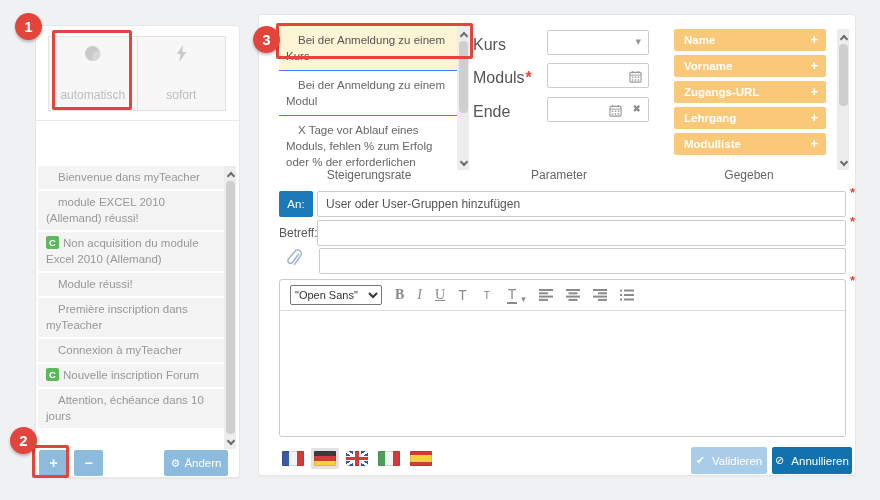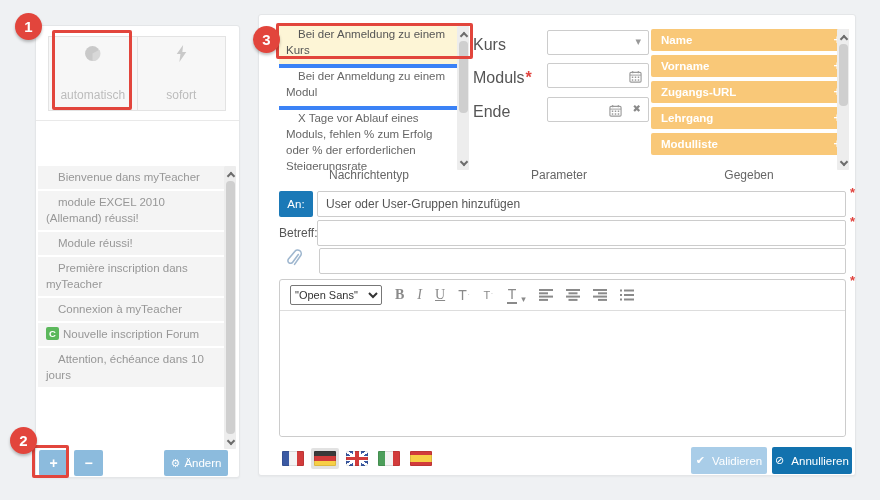--- a/index.html
+++ b/index.html
@@ -46,39 +46,39 @@
   .actions{position:absolute;left:1px;top:424px;width:203px;height:28px}
   .act{background:#8cbbdd;color:#fff;border:none;border-radius:2px;font-size:14px;cursor:pointer}
   .act.sm{position:absolute;width:29px;height:26px;top:0;font-weight:bold}
   #btn-add{left:2px}#btn-remove{left:37px}
   #btn-change{position:absolute;left:127px;top:0;height:26px;width:64px;font-size:11.5px;display:flex;
     align-items:center;justify-content:center;gap:4px}
   .gear{font-size:11px}
 
   
   .tlist{position:absolute;left:20px;top:11px;width:178px;height:144px;overflow:hidden}
-  .titem{background:#fff;border-bottom:4px solid #3b82f6;padding:0 5px 6px 7px;font-size:11.5px;line-height:16px;color:#666;cursor:pointer}
+  .titem{background:#fff;border-bottom:1px solid #3b82f6;padding:6px 5px 6px 7px;font-size:11.5px;line-height:16px;color:#666;cursor:pointer}
   .titem:not(.has-badge){text-indent:12px}
   .titem.selected{background:#fdf5d6;color:#555}
   #tscroll{left:198px;top:11px;height:144px}
   #tscroll .thumb{top:15px;height:72px}
 
   
   .plabel{position:absolute;font-size:16px;color:#555}
   .req{color:#e0433e;margin-left:1px;font-weight:bold}
   .pfield{position:absolute;left:288px;width:102px;height:25px;border:1px solid #ccc;border-radius:2px;background:#fff;cursor:pointer}
   #f-kurs{top:15px}#f-anfang{top:48px}#f-ende{top:82px}
   #lab-kurs{left:214px;top:21px}#lab-anfang{left:214px;top:54px}#lab-ende{left:214px;top:88px}
   .caret{position:absolute;right:7px;top:4px;color:#999;font-size:11px}
   .cal{position:absolute;top:5px}
   .cal.r1{right:6px}.cal.r2{right:26px}
   .clear-x{position:absolute;right:7px;top:5px;color:#8a8a8a;font-size:10px;font-weight:bold}
 
   
-  .glist{position:absolute;left:392px;top:14px;width:198px;height:141px;overflow:hidden}
+  .glist{position:absolute;left:415px;top:14px;width:152px;height:141px;overflow:hidden}
   .gbtn{position:relative;display:block;width:100%;height:22px;margin-bottom:4px;background:#f9c878;border:none;
     border-radius:2px;color:#fff;font-weight:bold;font-size:11.5px;text-align:left;padding:0 22px 0 10px;cursor:pointer}
   .gplus{position:absolute;right:8px;top:3px;font-weight:bold;font-size:13px}
   #gscroll{left:578px;top:14px;height:141px}
   #gscroll .thumb{top:15px;height:62px}
 
   .colhead{position:absolute;top:153px;font-size:12px;color:#666;transform:translateX(-50%);white-space:nowrap}
   #ch1{left:110px}#ch2{left:300px}#ch3{left:490px}
 
   
@@ -159,20 +159,23 @@
     <div class="nlist">
 
         <div class="nitem">
           <span>Bienvenue dans myTeacher</span>
         </div>
 
         <div class="nitem">
           <span>module EXCEL 2010 (Allemand) réussi!</span>
         </div>
 
+        <div class="nitem has-badge">
+          <span class="badge-c">C</span><span>Non acquisition du module Excel 2010 (Allemand)</span>
+        </div>
 
 
         <div class="nitem">
           <span>Module réussi!</span>
         </div>
 
         <div class="nitem">
           <span>Première inscription dans myTeacher</span>
         </div>
 
@@ -300,21 +303,21 @@
           <span class="gplus">+</span>
         </button>
 
     </div>
     <div class="vscroll" id="gscroll">
       <span class="chev up"></span>
       <span class="thumb"></span>
       <span class="chev down"></span>
     </div>
 
-    <span class="colhead" id="ch1">Nachrichtentyp</span>
+    <span class="colhead" id="ch1">Steigerungsrate</span>
     <span class="colhead" id="ch2">Parameter</span>
     <span class="colhead" id="ch3">Gegeben</span>
 
     <button class="to-label">An:</button>
     <input class="row-input" id="inp-to" value="User oder User-Gruppen hinzufügen" style="">
     <span class="ast" id="ast1">*</span>
 
     <span id="lab-subject">Betreff:</span>
     <input class="row-input" id="inp-subject" style="">
     <span class="ast" id="ast2">*</span>

